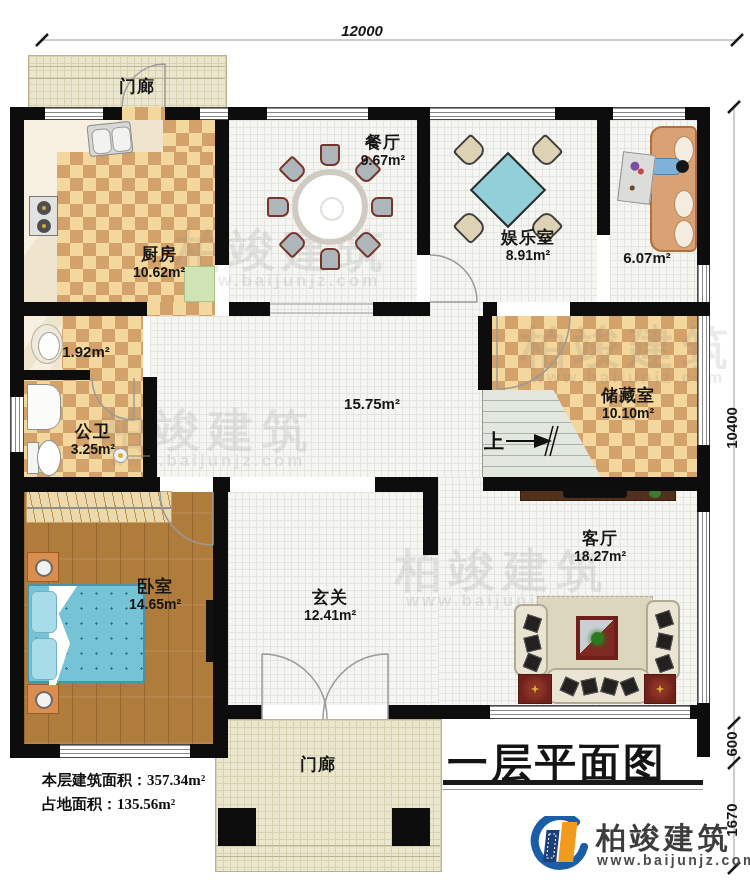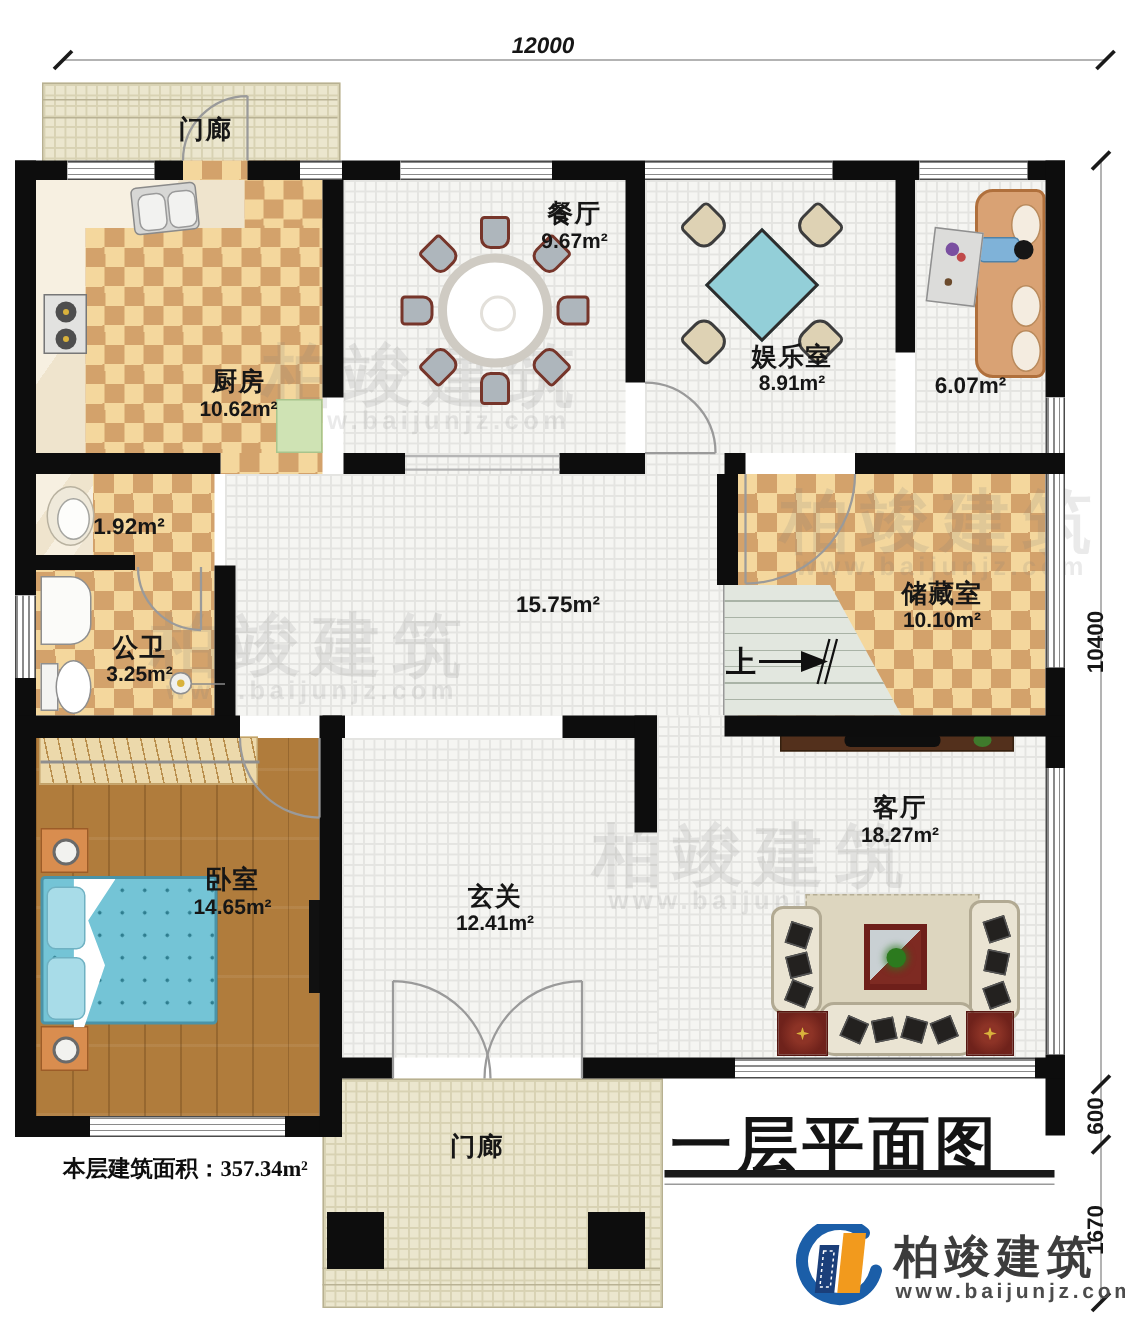--- a/index.html
+++ b/index.html
@@ -358,20 +358,21 @@
   <div class="dim vert" style="left:731px;top:428px;">10400</div>
   <div class="dim vert" style="left:731px;top:744px;">600</div>
   <div class="dim vert" style="left:731px;top:820px;">1670</div>
 
   <div class="plan-title" style="left:447px;top:736px;">一层平面图</div>
   <div class="title-rule-thick" style="left:443px;top:780px;width:260px;"></div>
   <div class="title-rule-thin" style="left:443px;top:789px;width:260px;"></div>
 
   <div class="info-block" style="left:42px;top:768px;">
     <div><span>本层建筑面积：</span><span class="info-val">357.34m²</span></div>
+    <div><span>占地面积：</span><span class="info-val">135.56m²</span></div>
   </div>
 
   <div class="abs" style="left:530px;top:816px;width:60px;height:58px;">
     <svg width="60" height="58" viewBox="0 0 60 58">
       <path d="M46,6 A25,25 0 1 0 54,31" stroke="#1b5ea8" stroke-width="8" fill="none" stroke-linecap="round"></path>
       <g transform="skewX(-6)">
         <rect x="33" y="6" width="15" height="40" fill="#f29a1d"></rect>
         <rect x="18" y="14" width="13" height="32" fill="#1b3f7a"></rect>
         <rect x="21" y="18" width="7" height="24" fill="none" stroke="#fff" stroke-width="1" stroke-dasharray="2,2"></rect>
       </g>

